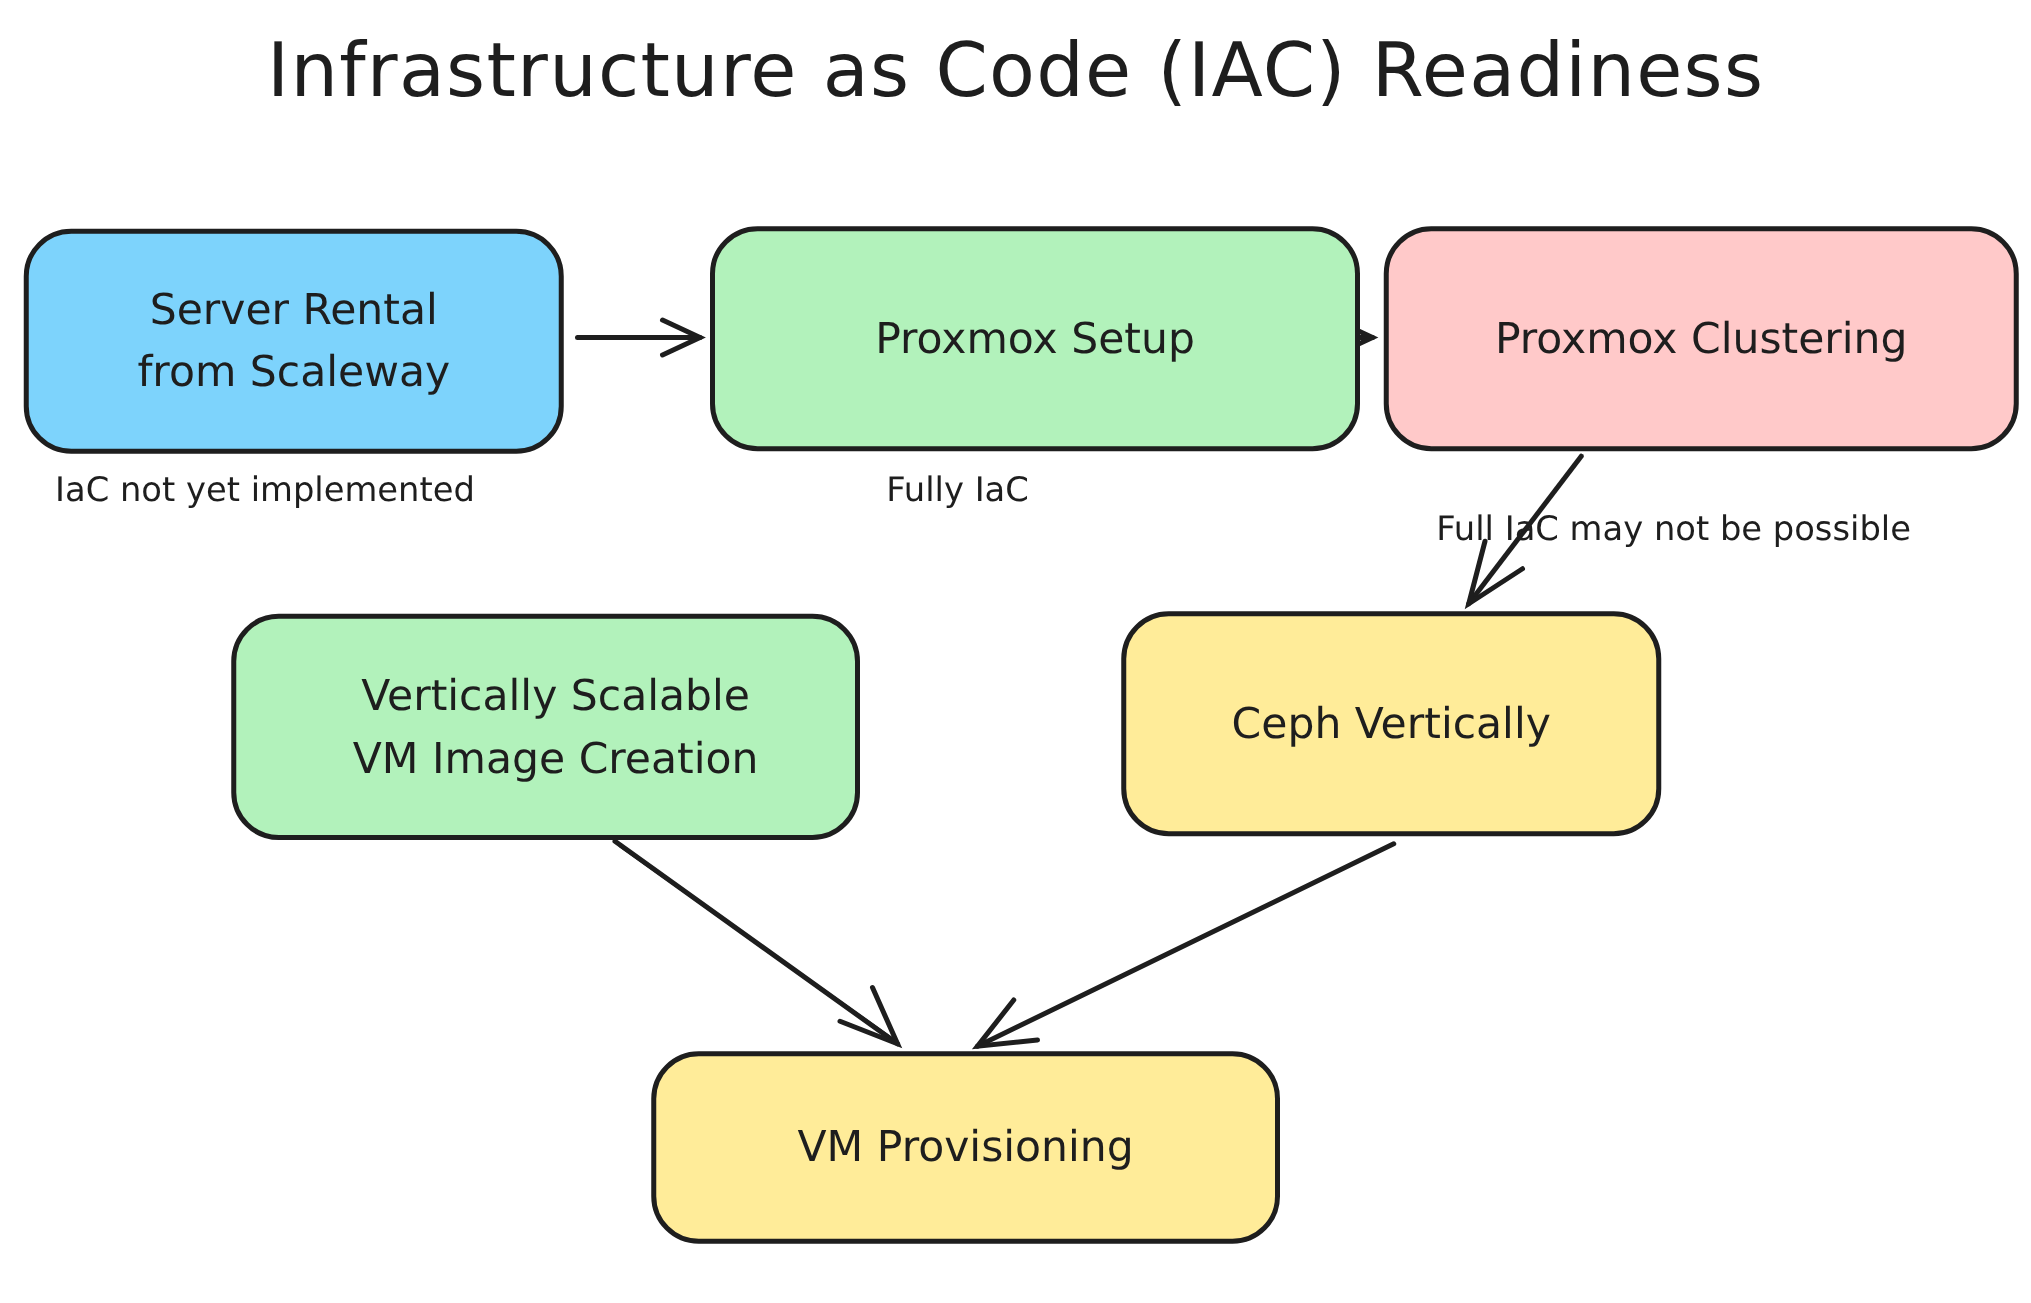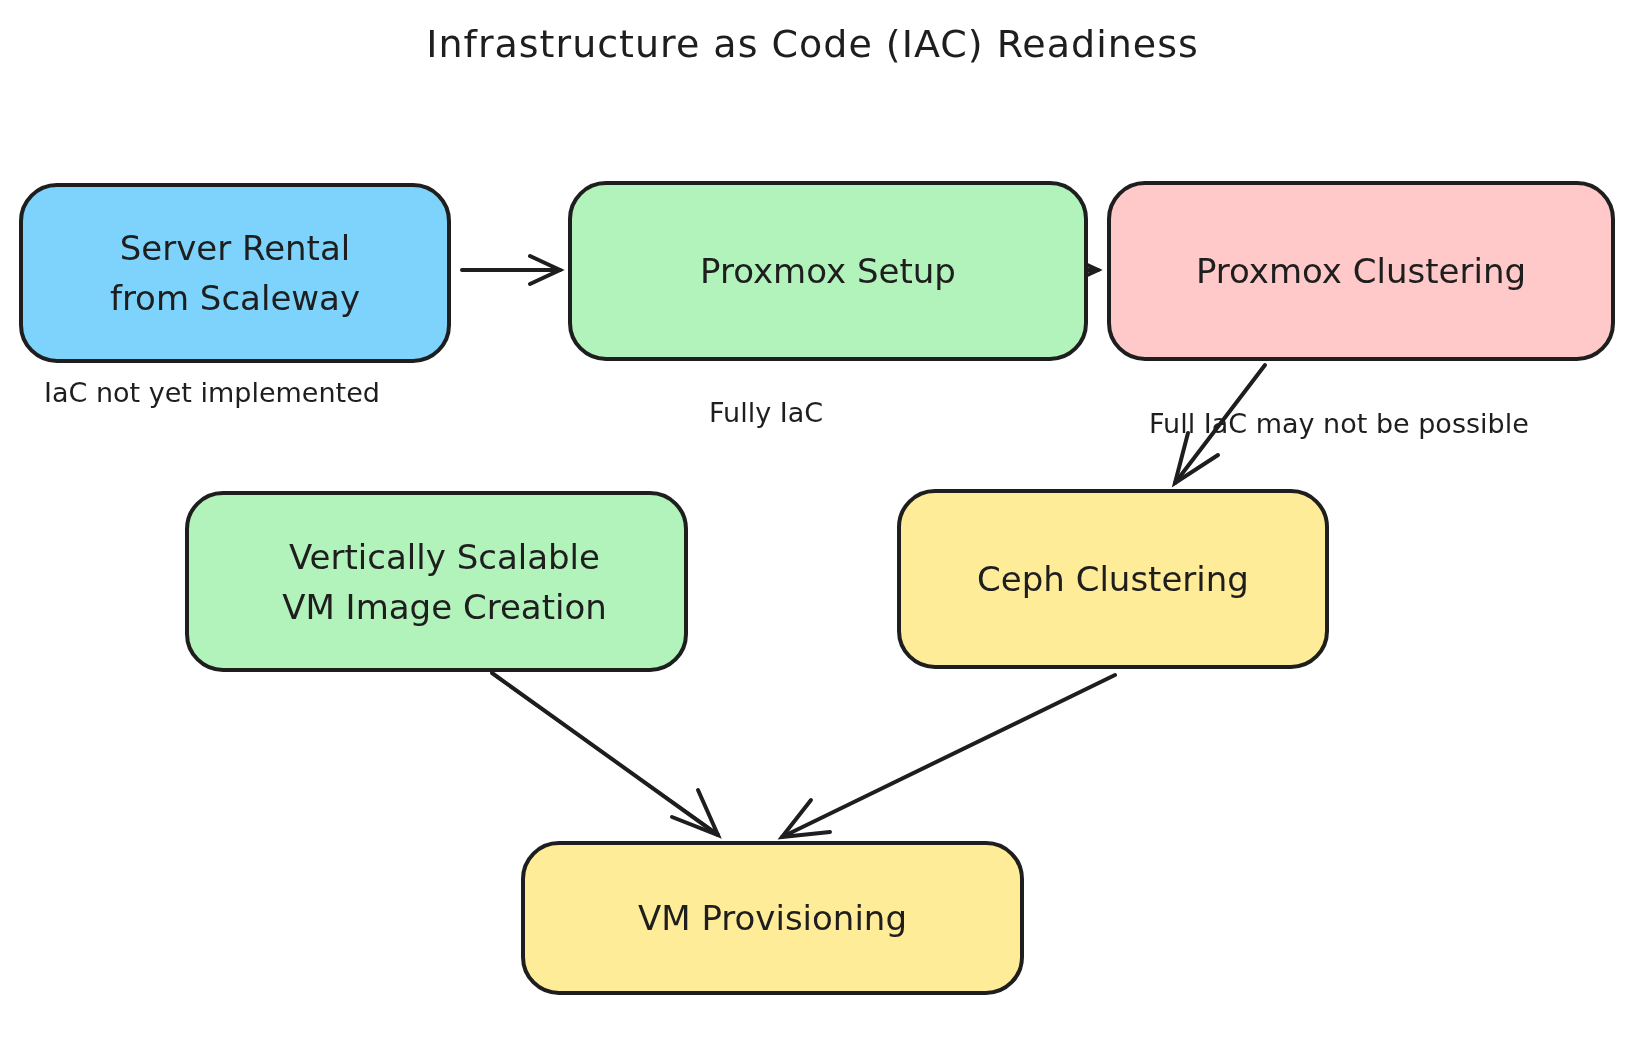--- a/index.html
+++ b/index.html
@@ -1,19 +1,19 @@
 <!DOCTYPE html>
 <html><head>
   <meta charset="utf-8">
   <style>
     html, body { margin: 0; padding: 0; background: #ffffff; }
     body { width: 1625px; height: 1042px; position: relative; overflow: hidden;
            font-family: "DejaVu Sans", sans-serif; color: #1e1e1e; }
     .title { position: absolute; left: 0; top: 22px; width: 1625px; text-align: center;
-             font-size: 38px; font-weight: normal; letter-spacing: 1px; }
+             font-size: 60px; font-weight: normal; letter-spacing: 1px; }
     svg.edges { position: absolute; left: 0; top: 0; }
     .node { position: absolute; box-sizing: border-box; border: 4px solid #1e1e1e;
             border-radius: 38px; display: flex; align-items: center; justify-content: center;
             text-align: center; font-size: 34px; line-height: 50px; white-space: pre-line; }
     .yellow { background: #ffec99; }
     .green { background: #b2f2bb; }
     .red { background: #ffc9c9; }
     .note { position: absolute; font-size: 27px; white-space: nowrap; text-align: center; }
   </style>
 </head>
@@ -49,31 +49,31 @@
 
 <div class="node yellow" style="left: 19px; top: 183px; width: 432px; height: 180px; background: #7dd3fc; border-color: rgb(30, 30, 30);">
   <span>Server Rental
 from Scaleway</span>
 </div>
 <div class="note" style="left:44px; top:377px;">IaC not yet implemented</div>
 
 <div class="node green" style="left: 568px; top: 181px; width: 520px; height: 180px; background: rgb(178, 242, 187); border-color: rgb(30, 30, 30);">
   <span>Proxmox Setup</span>
 </div>
-<div class="note" style="left:709px; top:397px;">Fully IaC</div>
+<div class="note" style="left:709px; top:377px;">Fully IaC</div>
 
 <div class="node red" style="left: 1107px; top: 181px; width: 508px; height: 180px; background: rgb(255, 201, 201); border-color: rgb(30, 30, 30);">
   <span>Proxmox Clustering</span>
 </div>
 <div class="note" style="left:1149px; top:408px;">Full IaC may not be possible</div>
 
 <div class="node green" style="left: 185px; top: 491px; width: 503px; height: 181px; background: rgb(178, 242, 187); border-color: rgb(30, 30, 30); padding-left: 16px;">
   <span>Vertically Scalable
 VM Image Creation</span>
 </div>
 
 <div class="node yellow" style="left: 897px; top: 489px; width: 432px; height: 180px; background: rgb(255, 236, 153); border-color: rgb(30, 30, 30);">
-  <span>Ceph Clustering</span>
+  <span>Ceph Vertically</span>
 </div>
 
 <div class="node yellow" style="left: 521px; top: 841px; width: 503px; height: 154px; background: rgb(255, 236, 153); border-color: rgb(30, 30, 30);">
   <span>VM Provisioning</span>
 </div>
 
 </body></html>

